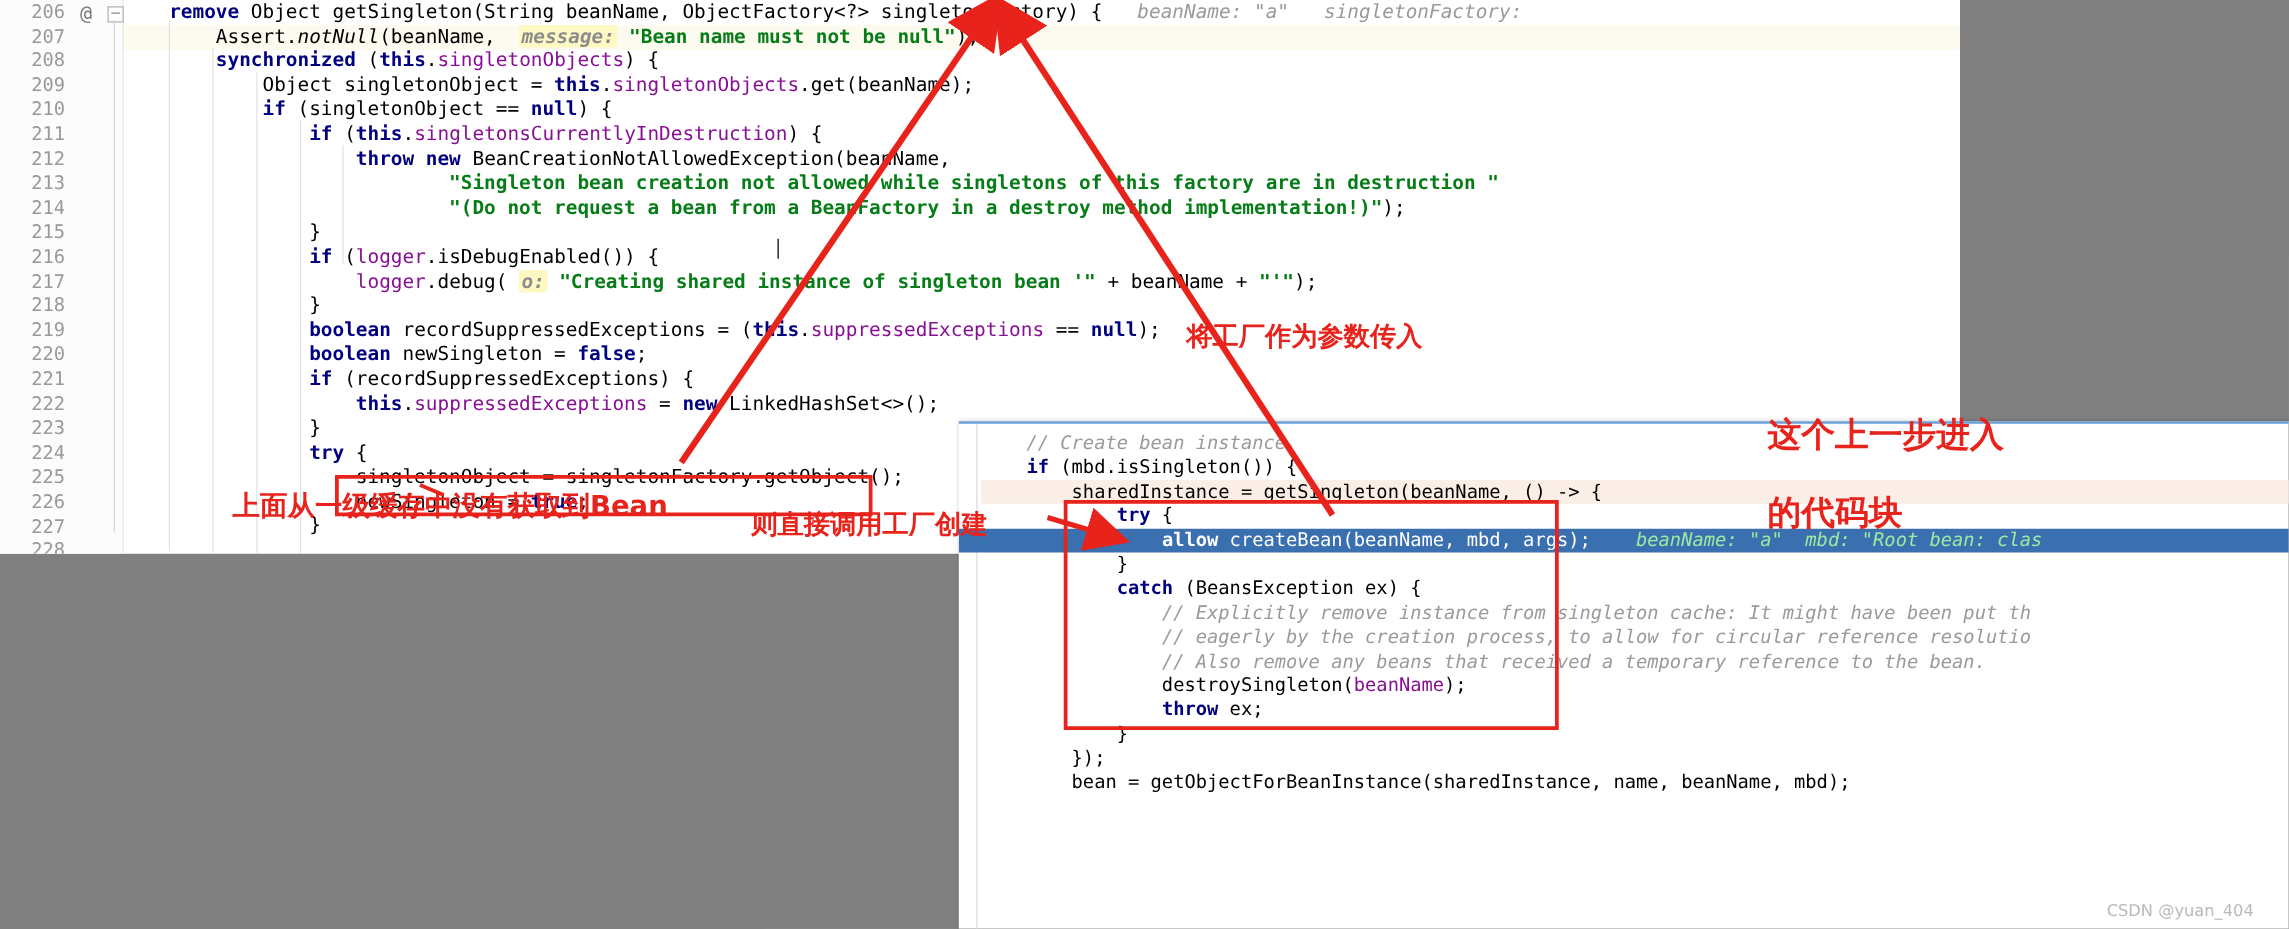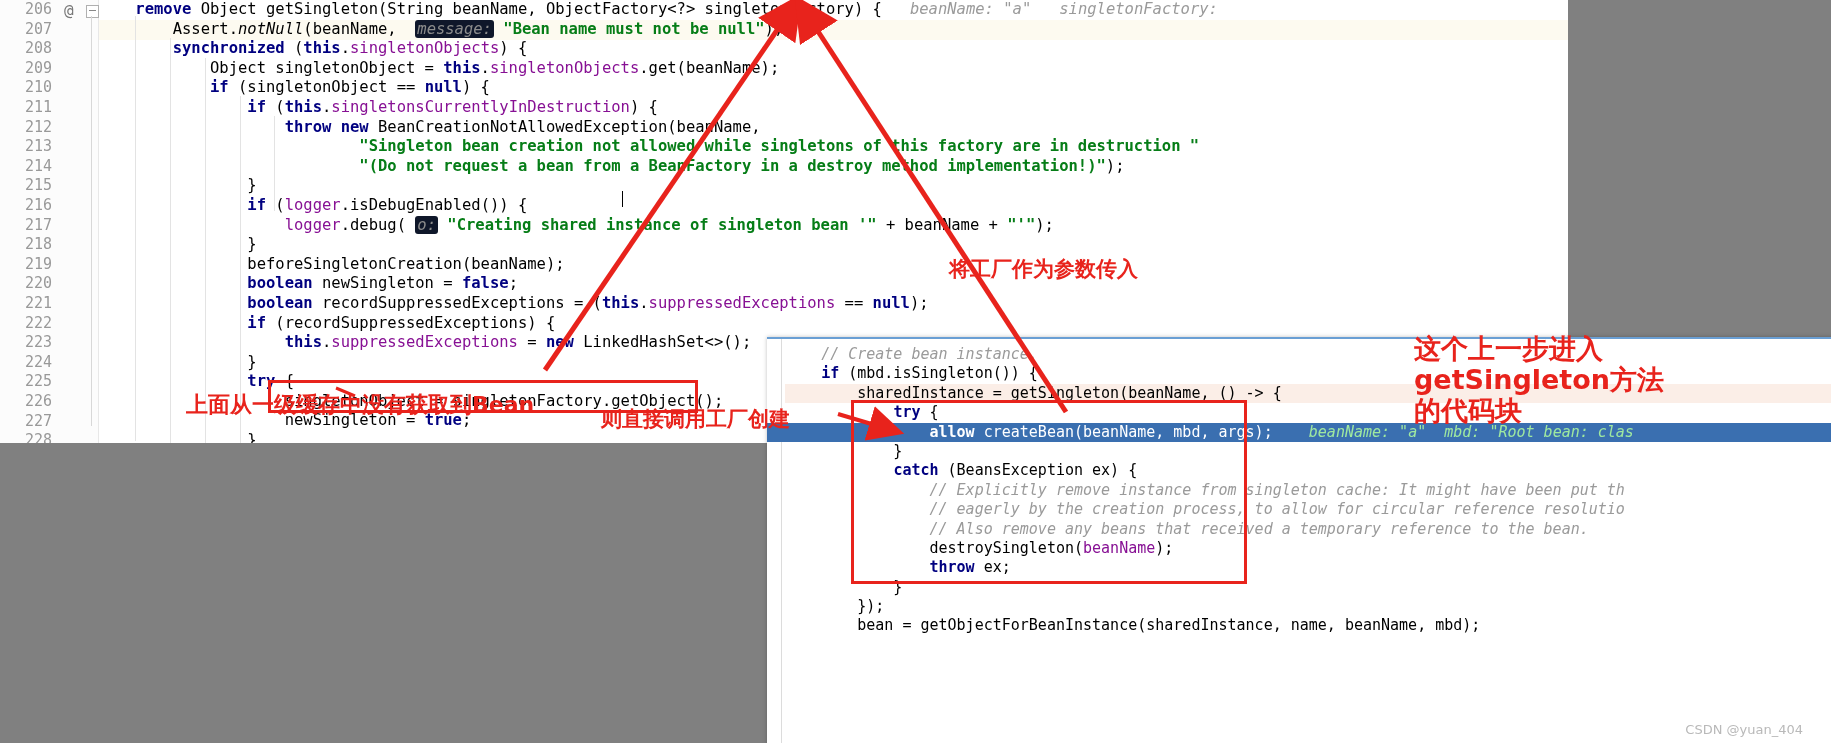--- a/index.html
+++ b/index.html
@@ -27,21 +27,21 @@
 
   
   .iguide{position:absolute;top:16px;width:1px;background:#e3e3e3;}
 
   
   .kw{color:#000080;font-weight:bold;}
   .fld{color:#871094;}
   .str{color:#067d17;font-weight:bold;}
   .ital{color:#000000;font-style:italic;}
   .hint{color:#9a9a9a;font-style:italic;}
-  .hintbg{background:#0f172a;color:#8c8c8c;font-style:italic;border-radius:3px;padding:0 2px;}
+  .hintbg{background:#fef9c3;color:#8c8c8c;font-style:italic;border-radius:3px;padding:0 2px;font-weight:bold;}
 
   .caret{position:absolute;width:1px;height:16px;background:#000;}
 
   
   .popup{position:absolute;left:767px;top:337px;width:1068px;height:406px;background:#ffffff;
          border-top:2px solid #6a9fd4;box-shadow:0 0 4px rgba(0,0,0,.25);overflow:hidden;}
   .popup-gutterline{position:absolute;left:14px;top:0;width:1px;height:406px;background:#dcdcdc;}
   .popup-code{position:absolute;left:18px;top:6px;width:1050px;}
   .pline{position:relative;height:19.4px;line-height:19.4px;font-size:15px;white-space:pre;
          font-family:"DejaVu Sans Mono",monospace;color:#000000;}
@@ -117,23 +117,22 @@
           <div class="line">            Object singletonObject = <span class="kw">this</span>.<span class="fld">singletonObjects</span>.get(beanName);</div>
           <div class="line">            <span class="kw">if</span> (singletonObject == <span class="kw">null</span>) {</div>
           <div class="line">                <span class="kw">if</span> (<span class="kw">this</span>.<span class="fld">singletonsCurrentlyInDestruction</span>) {</div>
           <div class="line">                    <span class="kw">throw new</span> BeanCreationNotAllowedException(beanName,</div>
           <div class="line">                            <span class="str">"Singleton bean creation not allowed while singletons of this factory are in destruction "</span></div>
           <div class="line">                            <span class="str">"(Do not request a bean from a BeanFactory in a destroy method implementation!)"</span>);</div>
           <div class="line">                }</div>
           <div class="line">                <span class="kw">if</span> (<span class="fld">logger</span>.isDebugEnabled()) {</div>
           <div class="line">                    <span class="fld">logger</span>.debug( <span class="hintbg">o:</span> <span class="str">"Creating shared instance of singleton bean '"</span> + beanName + <span class="str">"'"</span>);</div>
           <div class="line">                }</div>
-          <div class="line">                beforeSingletonCreation(beanName);</div>
+          <div class="line">                <span class="kw">boolean</span> recordSuppressedExceptions = (<span class="kw">this</span>.<span class="fld">suppressedExceptions</span> == <span class="kw">null</span>);</div>
           <div class="line">                <span class="kw">boolean</span> newSingleton = <span class="kw">false</span>;</div>
-          <div class="line">                <span class="kw">boolean</span> recordSuppressedExceptions = (<span class="kw">this</span>.<span class="fld">suppressedExceptions</span> == <span class="kw">null</span>);</div>
           <div class="line">                <span class="kw">if</span> (recordSuppressedExceptions) {</div>
           <div class="line">                    <span class="kw">this</span>.<span class="fld">suppressedExceptions</span> = <span class="kw">new</span> LinkedHashSet&lt;&gt;();</div>
           <div class="line">                }</div>
           <div class="line">                <span class="kw">try</span> {</div>
           <div class="line">                    singletonObject = singletonFactory.getObject();</div>
           <div class="line">                    newSingleton = <span class="kw">true</span>;</div>
           <div class="line">                }</div>
         </div>
 
       <div class="caret" style="left:622px;top:191px;"></div>
@@ -180,17 +179,16 @@
     <line x1="355" y1="396" x2="336" y2="388" stroke="#e8231c" stroke-width="3"></line>
   </svg>
 
   <div class="cn cn-a" style="left:186px;top:390px;">上面从一级缓存中没有获取到Bean</div>
 
   <div class="cn cn-b" style="left:601px;top:405px;">则直接调用工厂创建</div>
 
   <div class="cn cn-c" style="left:949px;top:255px;">将工厂作为参数传入</div>
 
   <div class="cn cn-r" style="left:1414px;top:333px;">这个上一步进入</div>
-  <div class="cn cn-r" style="left:1414px;top:364px;">getSingleton方法</div>
   <div class="cn cn-r" style="left:1414px;top:395px;">的代码块</div>
 
   <div class="watermark">CSDN @yuan_404</div>
 </div>
 
 </body></html>

